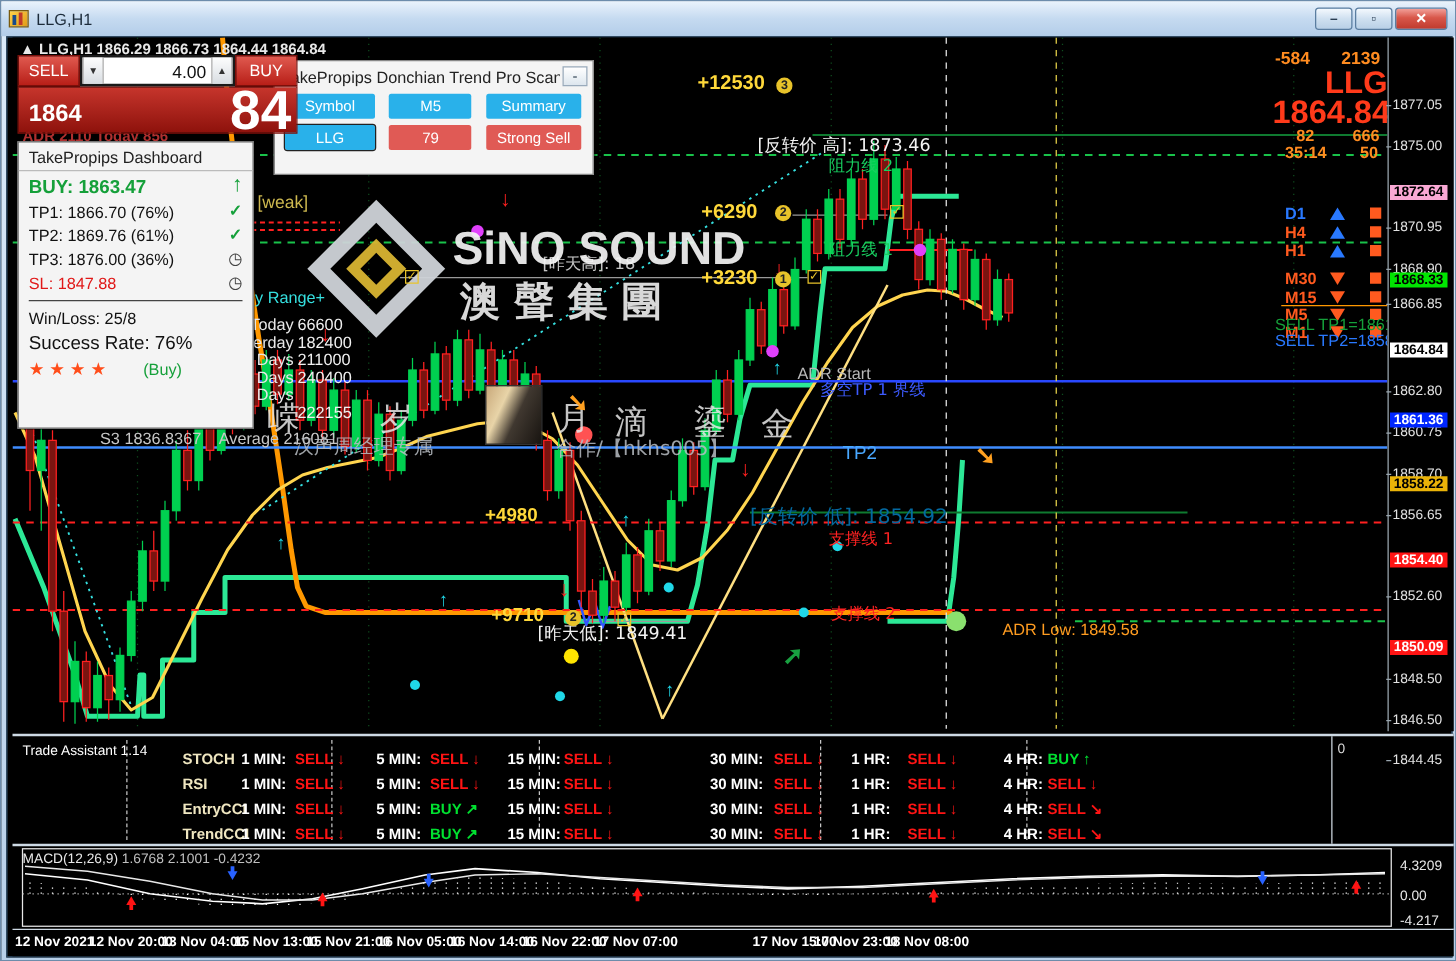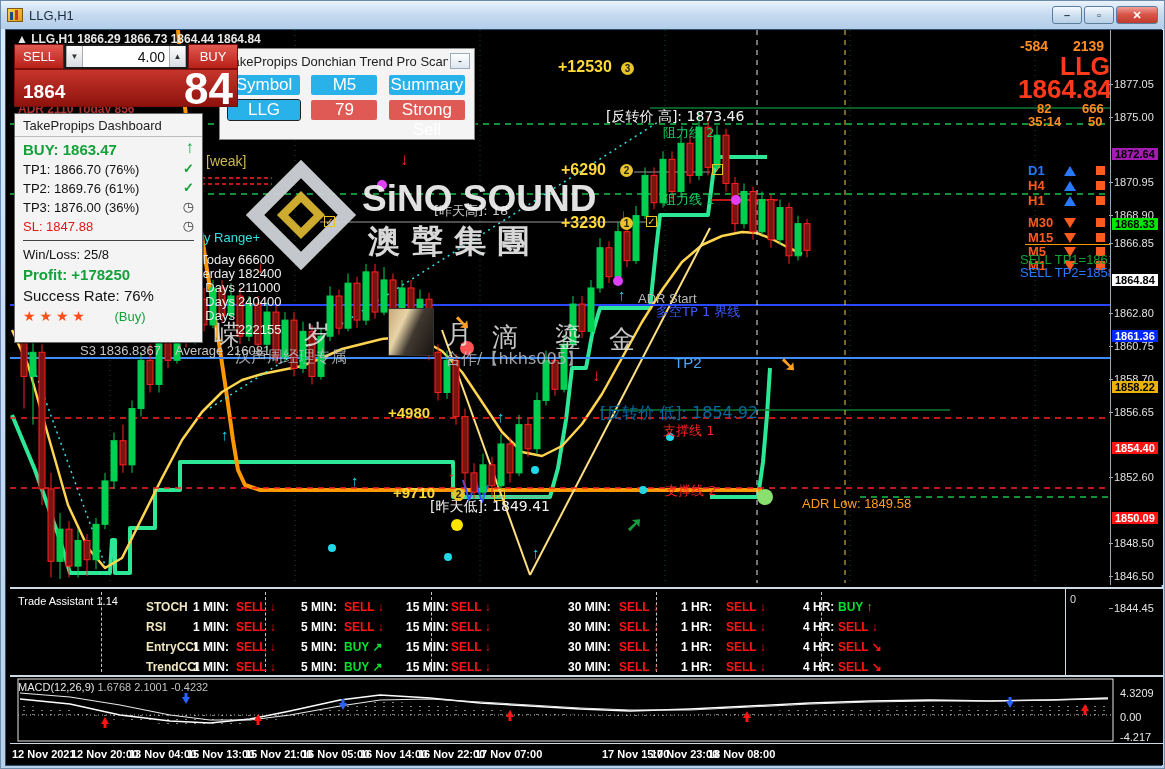--- a/index.html
+++ b/index.html
@@ -45,21 +45,21 @@
   #dashboard .r-ico { position:absolute; right:8px; top:1px; }
   #dashboard hr { border:none; border-top:1px solid #444; margin:4px 8px; }
   
   #scanner { position:absolute; left:209px; top:18px; width:256px; height:92px; background:#f4f4f4;
     border:1px solid #888; box-shadow:1px 1px 2px #000a; z-index:15; overflow:hidden; }
   #scanner .stitle { height:24px; display:flex; align-items:center; padding:0 4px 0 6px;
     font-size:13px; color:#222; white-space:nowrap; }
   #scanner .smin { margin-left:auto; width:20px; height:16px; border:1px solid #9ab;
     background:linear-gradient(#fff,#dde6ee); text-align:center; line-height:14px; font-size:12px; color:#345;}
   .sbtn { display:inline-block; height:20px; line-height:20px; text-align:center; color:#fff;
-    font-size:17px; border-radius:2px; margin-right:7px; vertical-align:top; }
+    font-size:12px; border-radius:2px; margin-right:7px; vertical-align:top; }
   .sbtn.blue { background:#29b1ea; }
   .sbtn.red { background:#e05a55; }
   .sbtn.sel { outline:1px solid #222; }
   
   #trade-widget { position:absolute; left:4px; top:14px; width:224px; z-index:18; }
   #tw-top { display:flex; height:25px; }
   .twbtn { width:50px; background:linear-gradient(#e05a50,#b81f18); color:#fff; text-align:center;
     line-height:24px; font-size:13px; border:1px solid #7c0f0a; }
   #tw-spin { display:flex; flex:1; border:2px solid #1a1a1a; background:#fff; }
   .spinbtn { width:17px; background:linear-gradient(#fdfdfd,#d8dde2); border-right:1px solid #aaa;
@@ -437,21 +437,20 @@
         <div class="drow"><span>TP1: 1866.70 (76%)</span>
           <span class="r-ico" style="color:#15a03a;font-weight:bold;">✓</span></div>
         <div class="drow"><span>TP2: 1869.76 (61%)</span>
           <span class="r-ico" style="color:#15a03a;font-weight:bold;">✓</span></div>
         <div class="drow"><span>TP3: 1876.00 (36%)</span>
           <span class="r-ico" style="color:#444;">◷</span></div>
         <div class="drow" style="color:#e01818;"><span>SL:   1847.88</span>
           <span class="r-ico" style="color:#444;">◷</span></div>
         <hr>
         <div class="drow">Win/Loss: 25/8</div>
-        <div class="drow" style="color:#15a03a;font-size:15px;font-weight:bold;">Profit: +178250</div>
         <div class="drow" style="font-size:15px;">Success Rate: 76%</div>
         <div class="drow">
           <span style="color:#ff4d1a;font-size:14px;">★ ★ ★ ★</span>
           <span style="color:#15a03a;margin-left:26px;">(Buy)</span>
         </div>
       </div>
 
       <div id="scanner">
         <div class="stitle">
           <span style="overflow:hidden;max-width:222px;">TakePropips Donchian Trend Pro Scanner</span>
@@ -504,21 +503,21 @@
         <span class="ptick" style="top: 179px;">1868.90</span>
         <span class="ptick" style="top: 207px;">1866.85</span>
         <span class="ptick" style="top: 277px;">1862.80</span>
         <span class="ptick" style="top: 310px;">1860.75</span>
         <span class="ptick" style="top: 343px;">1858.70</span>
         <span class="ptick" style="top: 376px;">1856.65</span>
         <span class="ptick" style="top: 441px;">1852.60</span>
         <span class="ptick" style="top: 507px;">1848.50</span>
         <span class="ptick" style="top: 540px;">1846.50</span>
         <span class="ptick" style="top: 572px;">1844.45</span>
-        <span class="pbadge" style="top: 118px; background: #a21caf; color: rgb(0, 0, 0);">1872.64</span>
+        <span class="pbadge" style="top: 118px; background: #f9a8d4; color: rgb(0, 0, 0);">1872.64</span>
         <span class="pbadge" style="top: 188px; background: rgb(0, 230, 0); color: rgb(0, 0, 0);">1868.33</span>
         <span class="pbadge" style="top: 244px; background: rgb(255, 255, 255); color: rgb(0, 0, 0);">1864.84</span>
         <span class="pbadge" style="top: 300px; background: rgb(0, 38, 255); color: rgb(255, 255, 255);">1861.36</span>
         <span class="pbadge" style="top: 351px; background: #eab308; color: rgb(0, 0, 0);">1858.22</span>
         <span class="pbadge" style="top: 412px; background: rgb(255, 20, 20); color: rgb(255, 255, 255);">1854.40</span>
         <span class="pbadge" style="top: 482px; background: rgb(255, 20, 20); color: rgb(255, 255, 255);">1850.09</span>
       </div>
 
     <div id="ta-panel">
       <span class="ta-abs" style="left:8px;top:6px;color:#fff;font-weight:normal;font-size:11px;">Trade Assistant 1.14</span>

